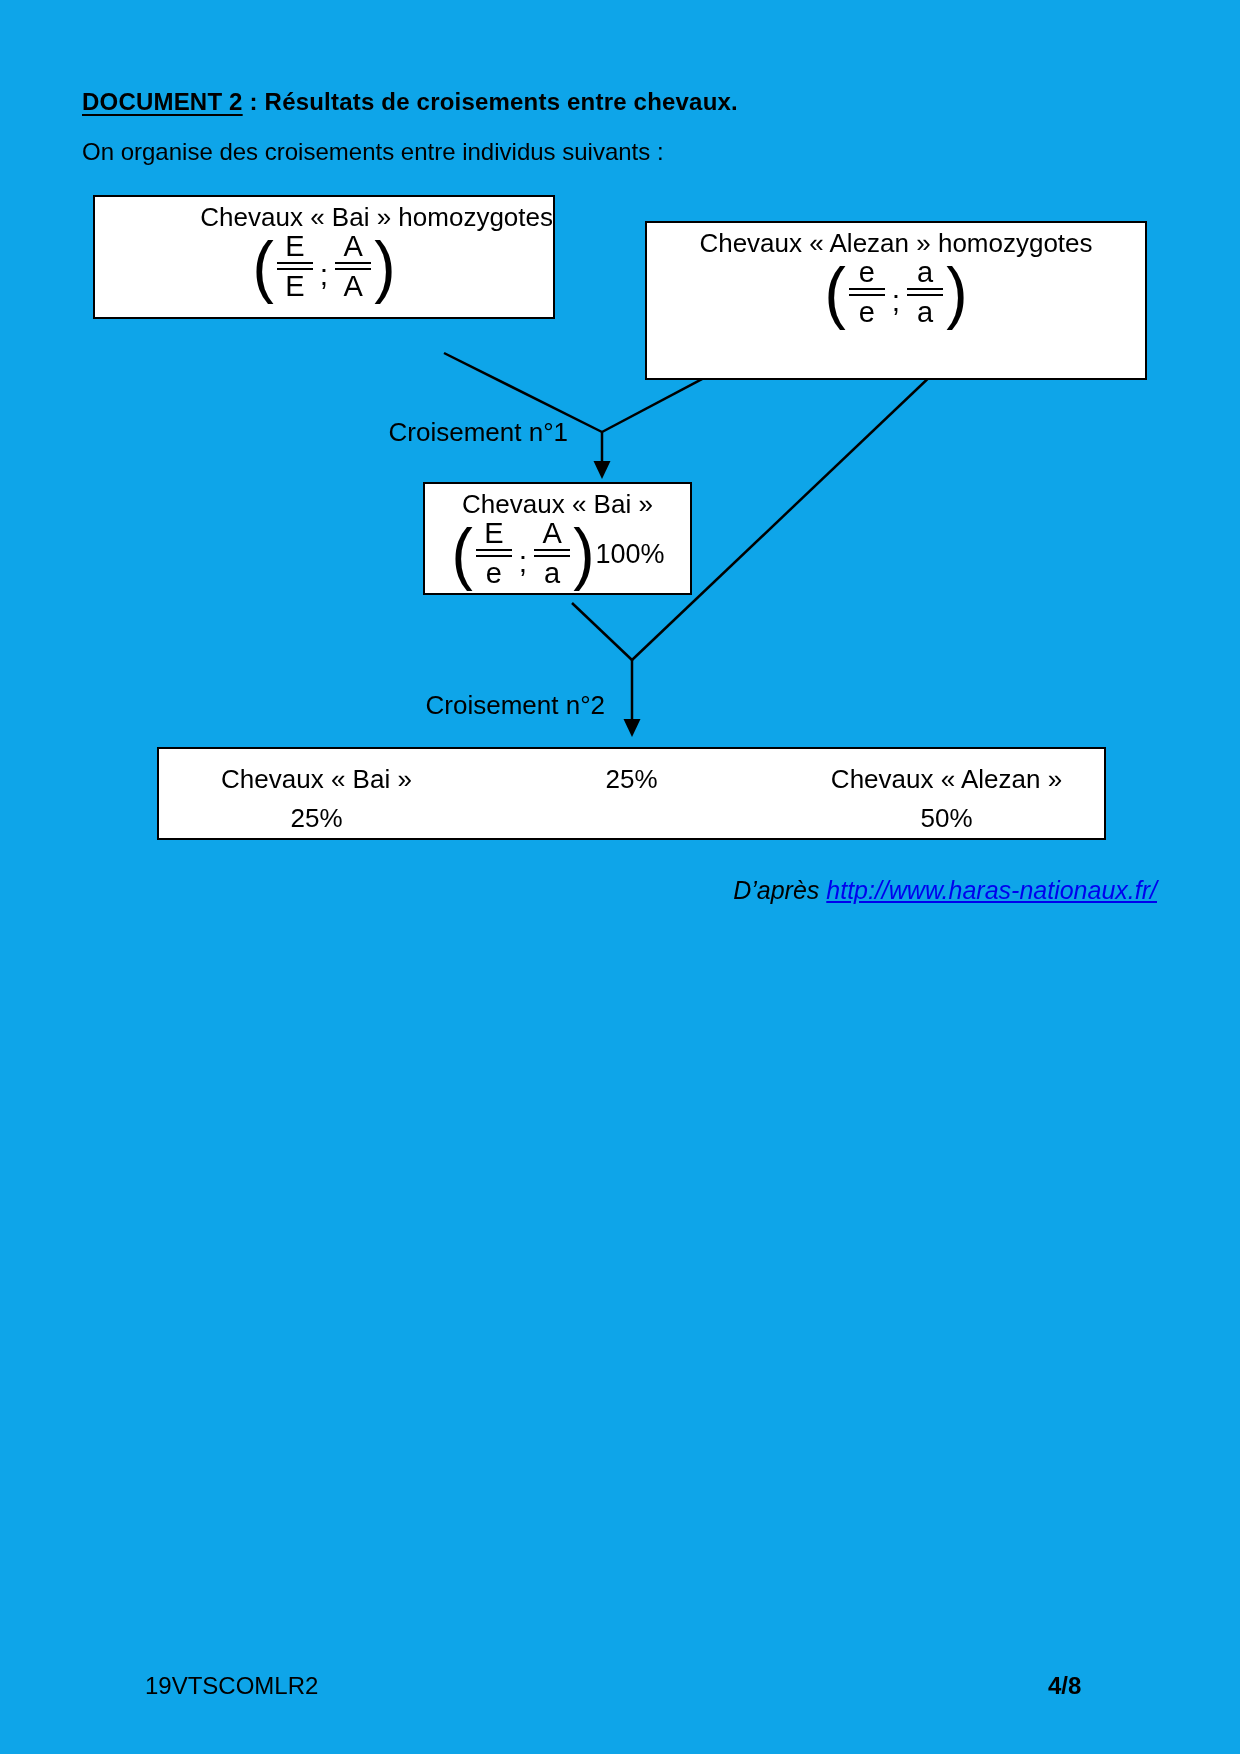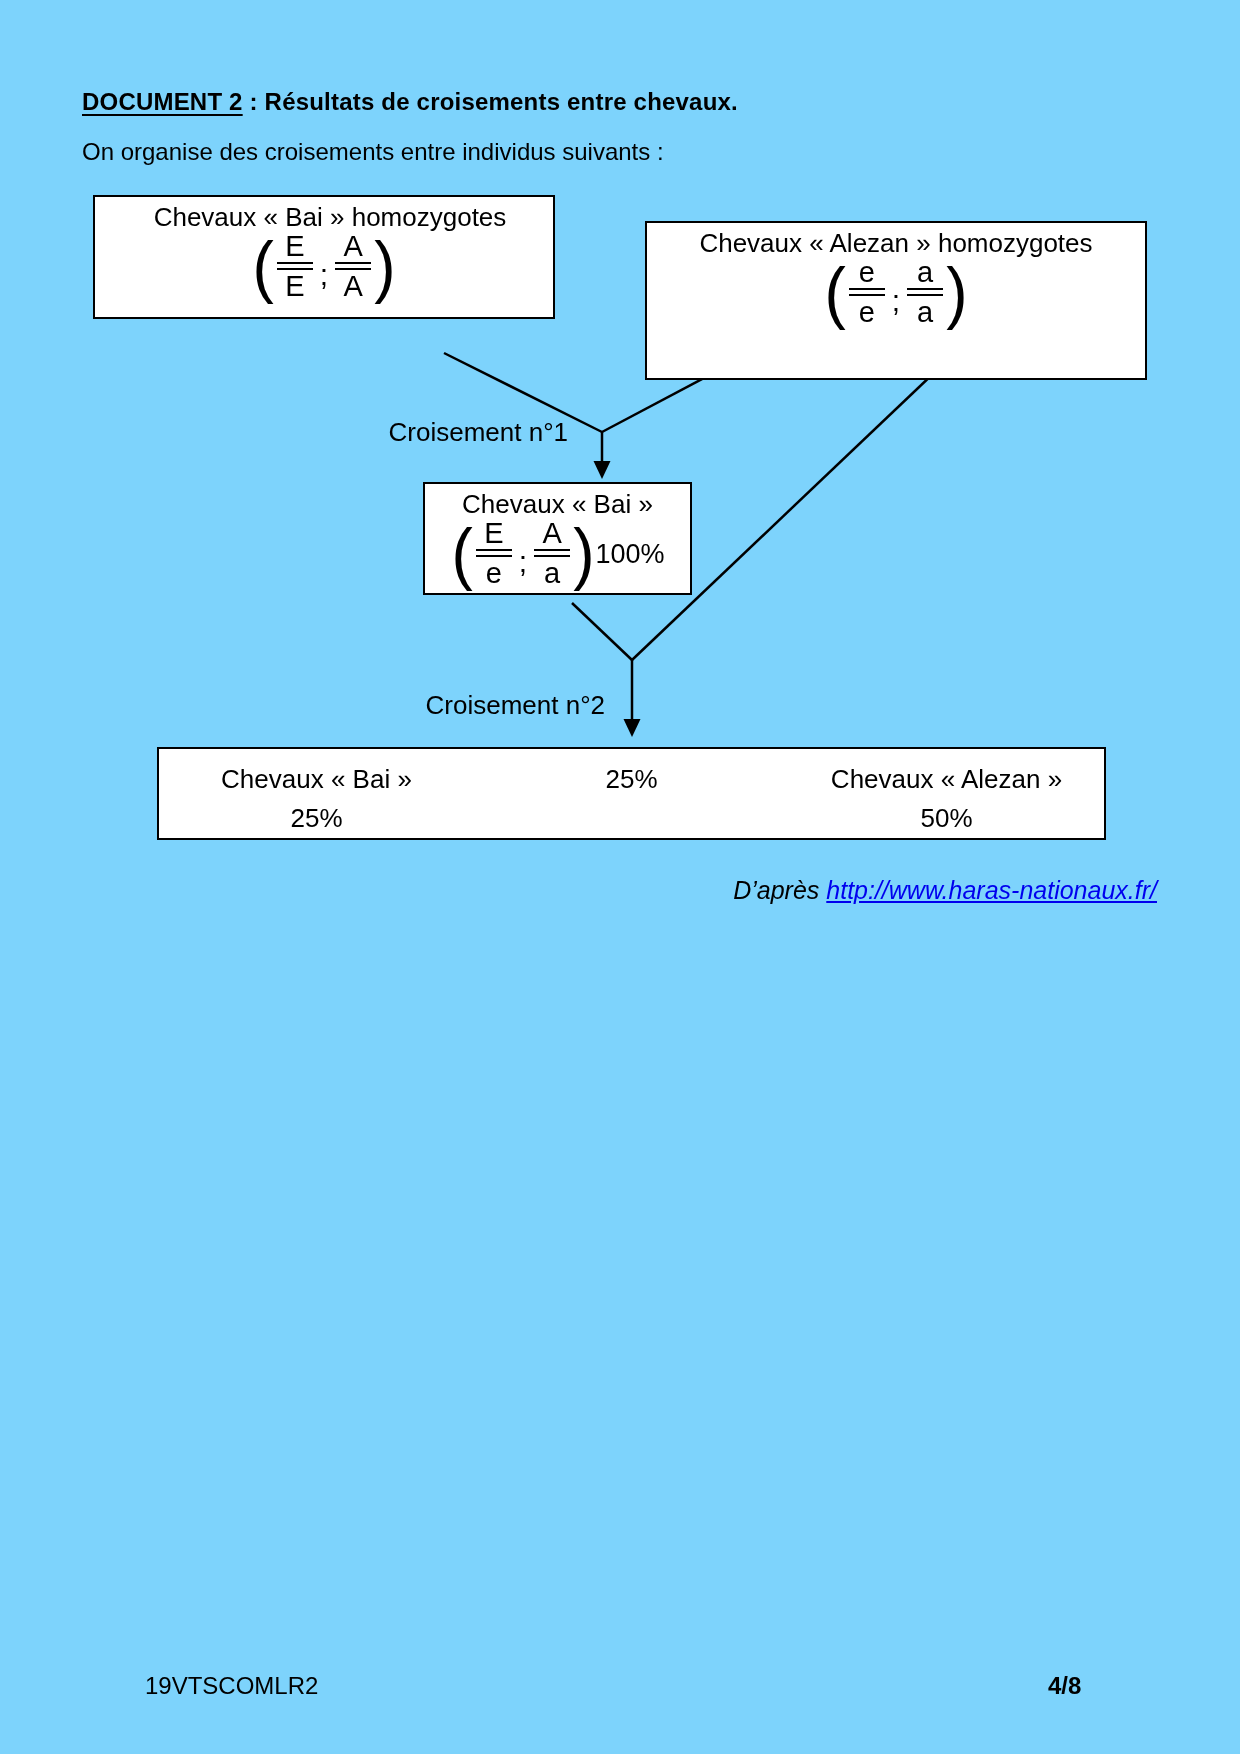--- a/index.html
+++ b/index.html
@@ -2,40 +2,40 @@
 <html><head>
 <meta charset="utf-8">
 <style>
   * { margin:0; padding:0; box-sizing:border-box; }
   html,body { background:#ffffff; }
   body {
     width:1240px; height:1754px;
     font-family:"Liberation Sans", sans-serif;
     color:#000; position:relative; overflow:hidden;
   }
-  .page { position:absolute; inset:0; background:#7dd3fc; }
+  .page { position:absolute; inset:0; background:#0ea5e9; }
   .abs { position:absolute; }
 
   
   .doc-title { left:82px; top:88px; font-size:24px; font-weight:bold; letter-spacing:0.2px; }
   .doc-label { text-decoration:underline; text-decoration-thickness:2px; text-underline-offset:4px; }
   .intro { left:82px; top:138px; font-size:24px; }
 
   
   .connectors { position:absolute; left:0; top:0; pointer-events:none; }
 
   
   .gbox { position:absolute; border:2.5px solid #000; background:#fff; }
   .box-bai    { left:93px;  top:195px; width:462px; height:124px; }
   .box-alezan { left:645px; top:195px; width:502px; height:159px;margin-top:26px; }
   .box-f1     { left:423px; top:482px; width:269px; height:113px; }
   .box-results{ left:157px; top:747px; width:949px; height:93px; display:flex; }
 
   .box-title { font-size:26px; padding-top:5px; text-align:center; white-space:nowrap; }
-  .box-title.align-left { text-align:center; padding-left:12px; }
+  .box-title.align-left { text-align:right; padding-left:12px; }
 
   
   .genotype { display:flex; justify-content:center; align-items:center; margin-top:-2px; }
   .geno-row { display:flex; justify-content:center; align-items:center; }
   .frac { display:inline-flex; flex-direction:column; align-items:stretch; min-width:40px; }
   .al { display:block; font-size:29px; line-height:1.05; text-align:center; }
   .dbar { display:block; height:8px; border-top:2.5px solid #000; border-bottom:2.5px solid #000; margin:1px 2px; }
   .paren { font-size:64px; line-height:0.95; display:inline-block; transform:scaleY(1.08); font-weight:400; margin:0 1px; }
   .semi { font-size:30px; display:inline-block; margin:0 5px; transform:translateY(9px); }
   .pct { font-size:27px; }

